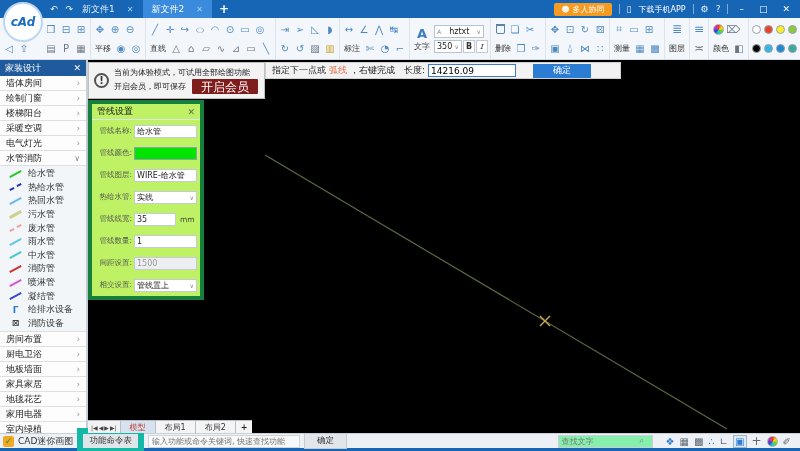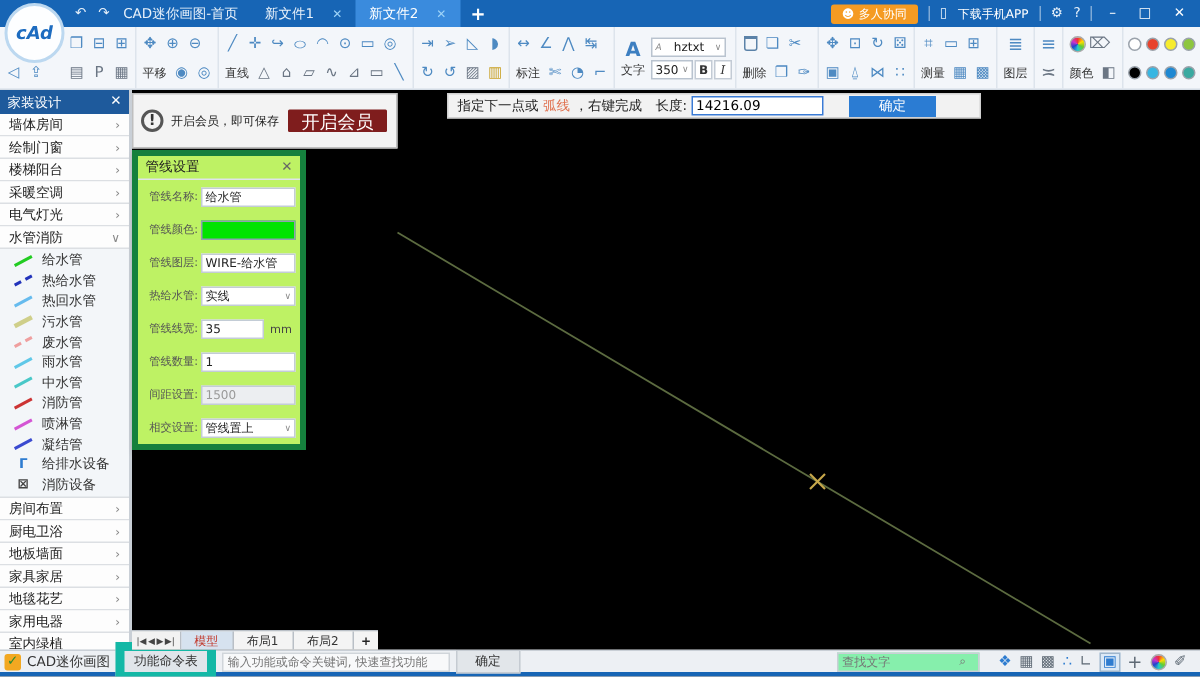--- a/index.html
+++ b/index.html
@@ -54,21 +54,21 @@
   .canvas-svg { position:absolute; left:0; top:0; width:100%; height:100%; }
 
   
   .notif { position:absolute; left:0; top:2px; width:177px; height:37px; background:#f3f3f3; border:1px solid #bfbfbf; display:flex; align-items:center; gap:5px; padding:0 5px; z-index:5; }
   .notif-ico { width:15px; height:15px; border:2px solid #555; border-radius:50%; color:#333; font-weight:bold; font-size:10px; display:flex; align-items:center; justify-content:center; flex:none; }
   .notif-lines { font-size:8px; color:#222; line-height:12px; }
   .notif-row2 { display:flex; align-items:center; gap:6px; }
   .vip-btn { background:#7f1d1d; color:#fff; font-size:12px; padding:1.5px 9px; border-radius:1px; }
 
   
-  .prompt { position:absolute; left:177px; top:2px; width:356px; height:17px; background:#f2f2f2; border:1px solid #d0d0d0; display:flex; align-items:center; font-size:9px; color:#222; padding:0 6px; gap:3px; z-index:4;margin-left:33px; }
+  .prompt { position:absolute; left:177px; top:2px; width:356px; height:17px; background:#f2f2f2; border:1px solid #d0d0d0; display:flex; align-items:center; font-size:9px; color:#222; padding:0 6px; gap:3px; z-index:4; }
   .prompt .link { color:#e0714f; }
   .len-input { width:88px; height:13px; border:1px solid #3a7bd5; font-size:9px; padding:0 2px; font-family:"DejaVu Sans",sans-serif; }
   .ok-blue { background:#2b7cd3; color:#fff; font-size:9px; border:none; height:14px; width:58px; margin-left:14px; }
 
   
   .dialog { position:absolute; left:0; top:40px; width:116px; background:#bef264; border:4px solid #15803d; box-shadow:2px 2px 4px rgba(0,0,0,.45); z-index:6; }
   .dlg-head { height:16px; display:flex; align-items:center; justify-content:space-between; padding:0 5px; font-size:9px; color:#222; border-bottom:1px solid #dfe4ea; }
   .dlg-head .x { color:#666; font-size:9px; }
   .dlg-row { height:22px; display:flex; align-items:center; padding:0 3px; gap:2px; }
   .dlg-label { width:37px; font-size:7.5px; color:#555; flex:none;text-align:right; }
@@ -107,23 +107,20 @@
   <div class="logo-circle">
       <span>cAd</span>
     </div>
 
   <div class="titlebar">
     <div class="nav-arrows">
       <span class="tb-ico">↶</span>
       <span class="tb-ico">↷</span>
     </div>
     <div class="tb-tab">
-        <span>CAD迷你画图-首页</span>
-      </div>
-    <div class="tb-tab">
         <span>新文件1</span>
         <span class="x">✕</span>
       </div>
     <div class="tb-tab active">
         <span>新文件2</span>
         <span class="x">✕</span>
       </div>
     <div class="tab-plus">+</div>
     <div class="tb-right">
       <div class="collab-btn">
@@ -444,20 +441,21 @@
     <div class="canvas-area">
       <svg class="canvas-svg">
         <line stroke-width="1.2" x1="177" y1="95" x2="639" y2="369" stroke="#5c6b40"></line>
         <line stroke-width="1.4" x1="452" y1="256" x2="462" y2="266" stroke="#c8a84b"></line>
         <line stroke-width="1.4" x1="462" y1="256" x2="452" y2="266" stroke="#c8a84b"></line>
       </svg>
 
       <div class="notif">
         <div class="notif-ico">!</div>
         <div class="notif-lines">
+          <div>当前为体验模式，可试用全部绘图功能</div>
           <div class="notif-row2">
             <span>开启会员，即可保存</span>
             <span class="vip-btn">开启会员</span>
           </div>
         </div>
       </div>
 
       <div class="prompt">
         <span>指定下一点或</span>
         <span class="link">弧线</span>

